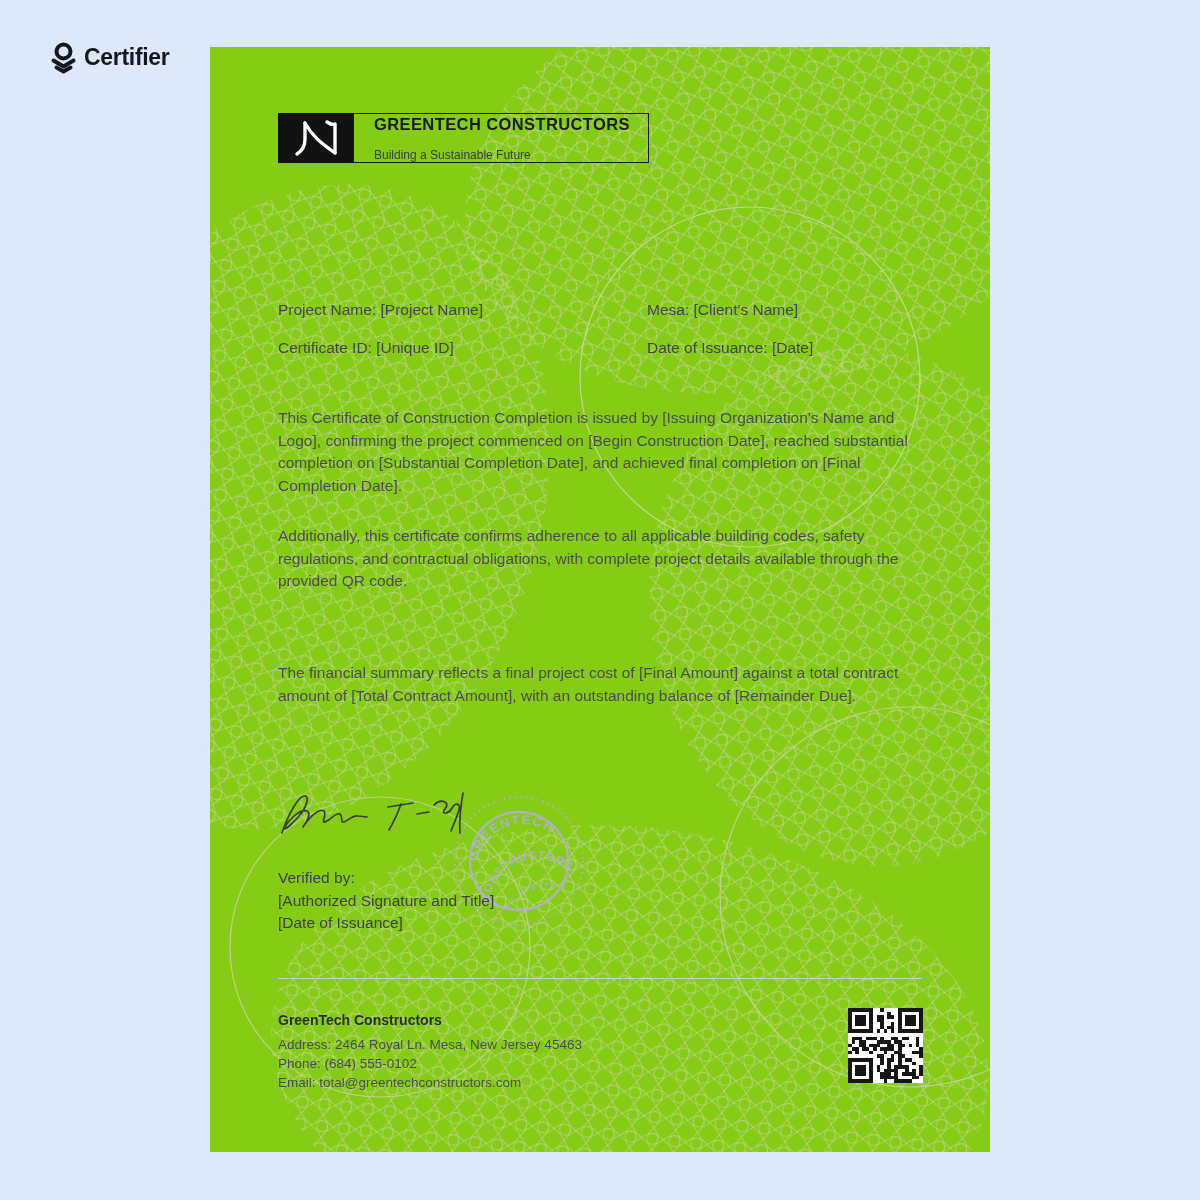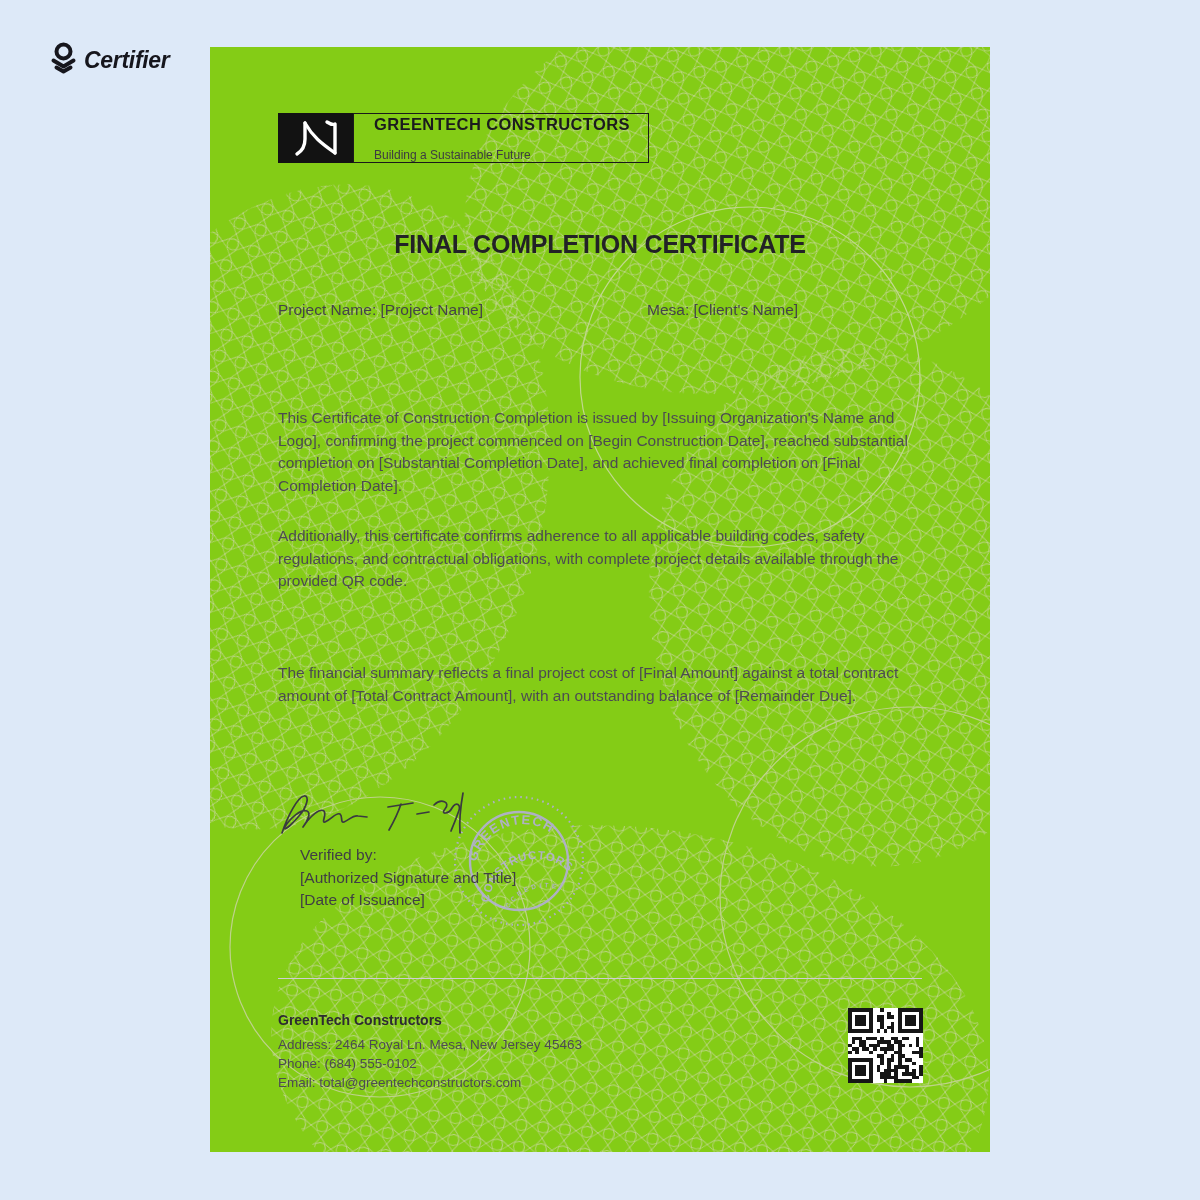--- a/index.html
+++ b/index.html
@@ -6,21 +6,21 @@
   html,body { width:1200px; height:1200px; }
   body {
     font-family:"Liberation Sans", sans-serif;
     background:#dde9f8;
     position:relative;
     overflow:hidden;
   }
   .stage { position:absolute; inset:0; }
 
   
-  .brand { position:absolute; left:50px; top:41px; display:flex; align-items:flex-end; gap:7px;font-style:italic; }
+  .brand { position:absolute; left:50px; top:41px; display:flex; align-items:center; gap:7px; }
   .brand svg { display:block; }
   .brand-name { font-size:23px; font-weight:700; color:#16161d; letter-spacing:-0.3px; }
 
   
   .paper {
     position:absolute; left:210px; top:47px; width:780px; height:1105px;
     background:#84cc16; overflow:hidden;
   }
   .watermark { position:absolute; inset:0; pointer-events:none; }
 
@@ -55,22 +55,22 @@
     position:absolute; left:68px; width:648px;
     font-size:15.5px; line-height:22.6px; color:#4c4b52;
   }
   .para.p1 { top:360px; }
   .para.p2 { top:478px; }
   .para.p3 { top:575px;margin-top:40px; }
 
   
   .signature { position:absolute; left:66px; top:730px; z-index:3; }
   .verify-block {
-    position:absolute; left:68px; top:797px; z-index:3;
-    font-size:15.5px; line-height:22.6px; color:#3f3e45;margin-left:22px;
+    position:absolute; left:68px; top:820px; z-index:3;
+    font-size:15.5px; line-height:22.6px; color:#3f3e45;
   }
   .stamp { position:absolute; left:239px; top:744px; width:140px; height:140px; z-index:2; opacity:0.9; }
 
   
   .divider { position:absolute; left:68px; top:931px; width:644px; height:0; border-top:1.5px solid #cfcdd4; }
   .footer-block { position:absolute; left:68px; top:964px; font-size:13.5px; line-height:19px; color:#4c4b52; }
   .footer-company { font-size:14px; font-weight:700; color:#2c2b31; margin-bottom:5px; }
   .qr { position:absolute; left:638px; top:961px; width:75px; height:75px; }
   .qr svg { width:75px; height:75px; display:block; }
 </style>
@@ -119,33 +119,44 @@
           <path d="M12 4 C20 18 28 24 42 34" fill="none" stroke="#ffffff" stroke-width="3.2" stroke-linecap="round"></path>
           <path d="M34 3 C37 5 40 6 42 5 L42 34" fill="none" stroke="#ffffff" stroke-width="3.4" stroke-linecap="round" stroke-linejoin="round"></path>
         </svg>
       </div>
       <div class="issuer-box">
         <div class="issuer-name">GREENTECH CONSTRUCTORS</div>
         <div class="issuer-tagline">Building a Sustainable Future</div>
       </div>
     </div>
 
-    <div class="cert-title">FINAL COMPLETION CERTIFICATE</div>
 
     <div class="fields">
       <div class="field-row">
         <div class="field">
           <span class="lbl">Project Name:</span>
           <span> </span>
           <span class="val">[Project Name]</span>
         </div>
         <div class="field">
           <span class="lbl">Mesa:</span>
           <span> </span>
           <span class="val">[Client's Name]</span>
+        </div>
+      </div>
+      <div class="field-row">
+        <div class="field">
+          <span class="lbl">Certificate ID:</span>
+          <span> </span>
+          <span class="val">[Unique ID]</span>
+        </div>
+        <div class="field">
+          <span class="lbl">Date of Issuance:</span>
+          <span> </span>
+          <span class="val">[Date]</span>
         </div>
       </div>
     </div>
 
     <p class="para p2">Additionally, this certificate confirms adherence to all applicable building codes, safety regulations, and contractual obligations, with complete project details available through the provided QR code.</p>
     <p class="para p1">This Certificate of Construction Completion is issued by [Issuing Organization's Name and Logo], confirming the project commenced on [Begin Construction Date], reached substantial completion on [Substantial Completion Date], and achieved final completion on [Final Completion Date].</p>
     <p class="para p3">The financial summary reflects a final project cost of [Final Amount] against a total contract amount of [Total Contract Amount], with an outstanding balance of [Remainder Due].</p>
 
     <div class="signature">
       <svg width="190" height="64" viewBox="0 0 190 64">

